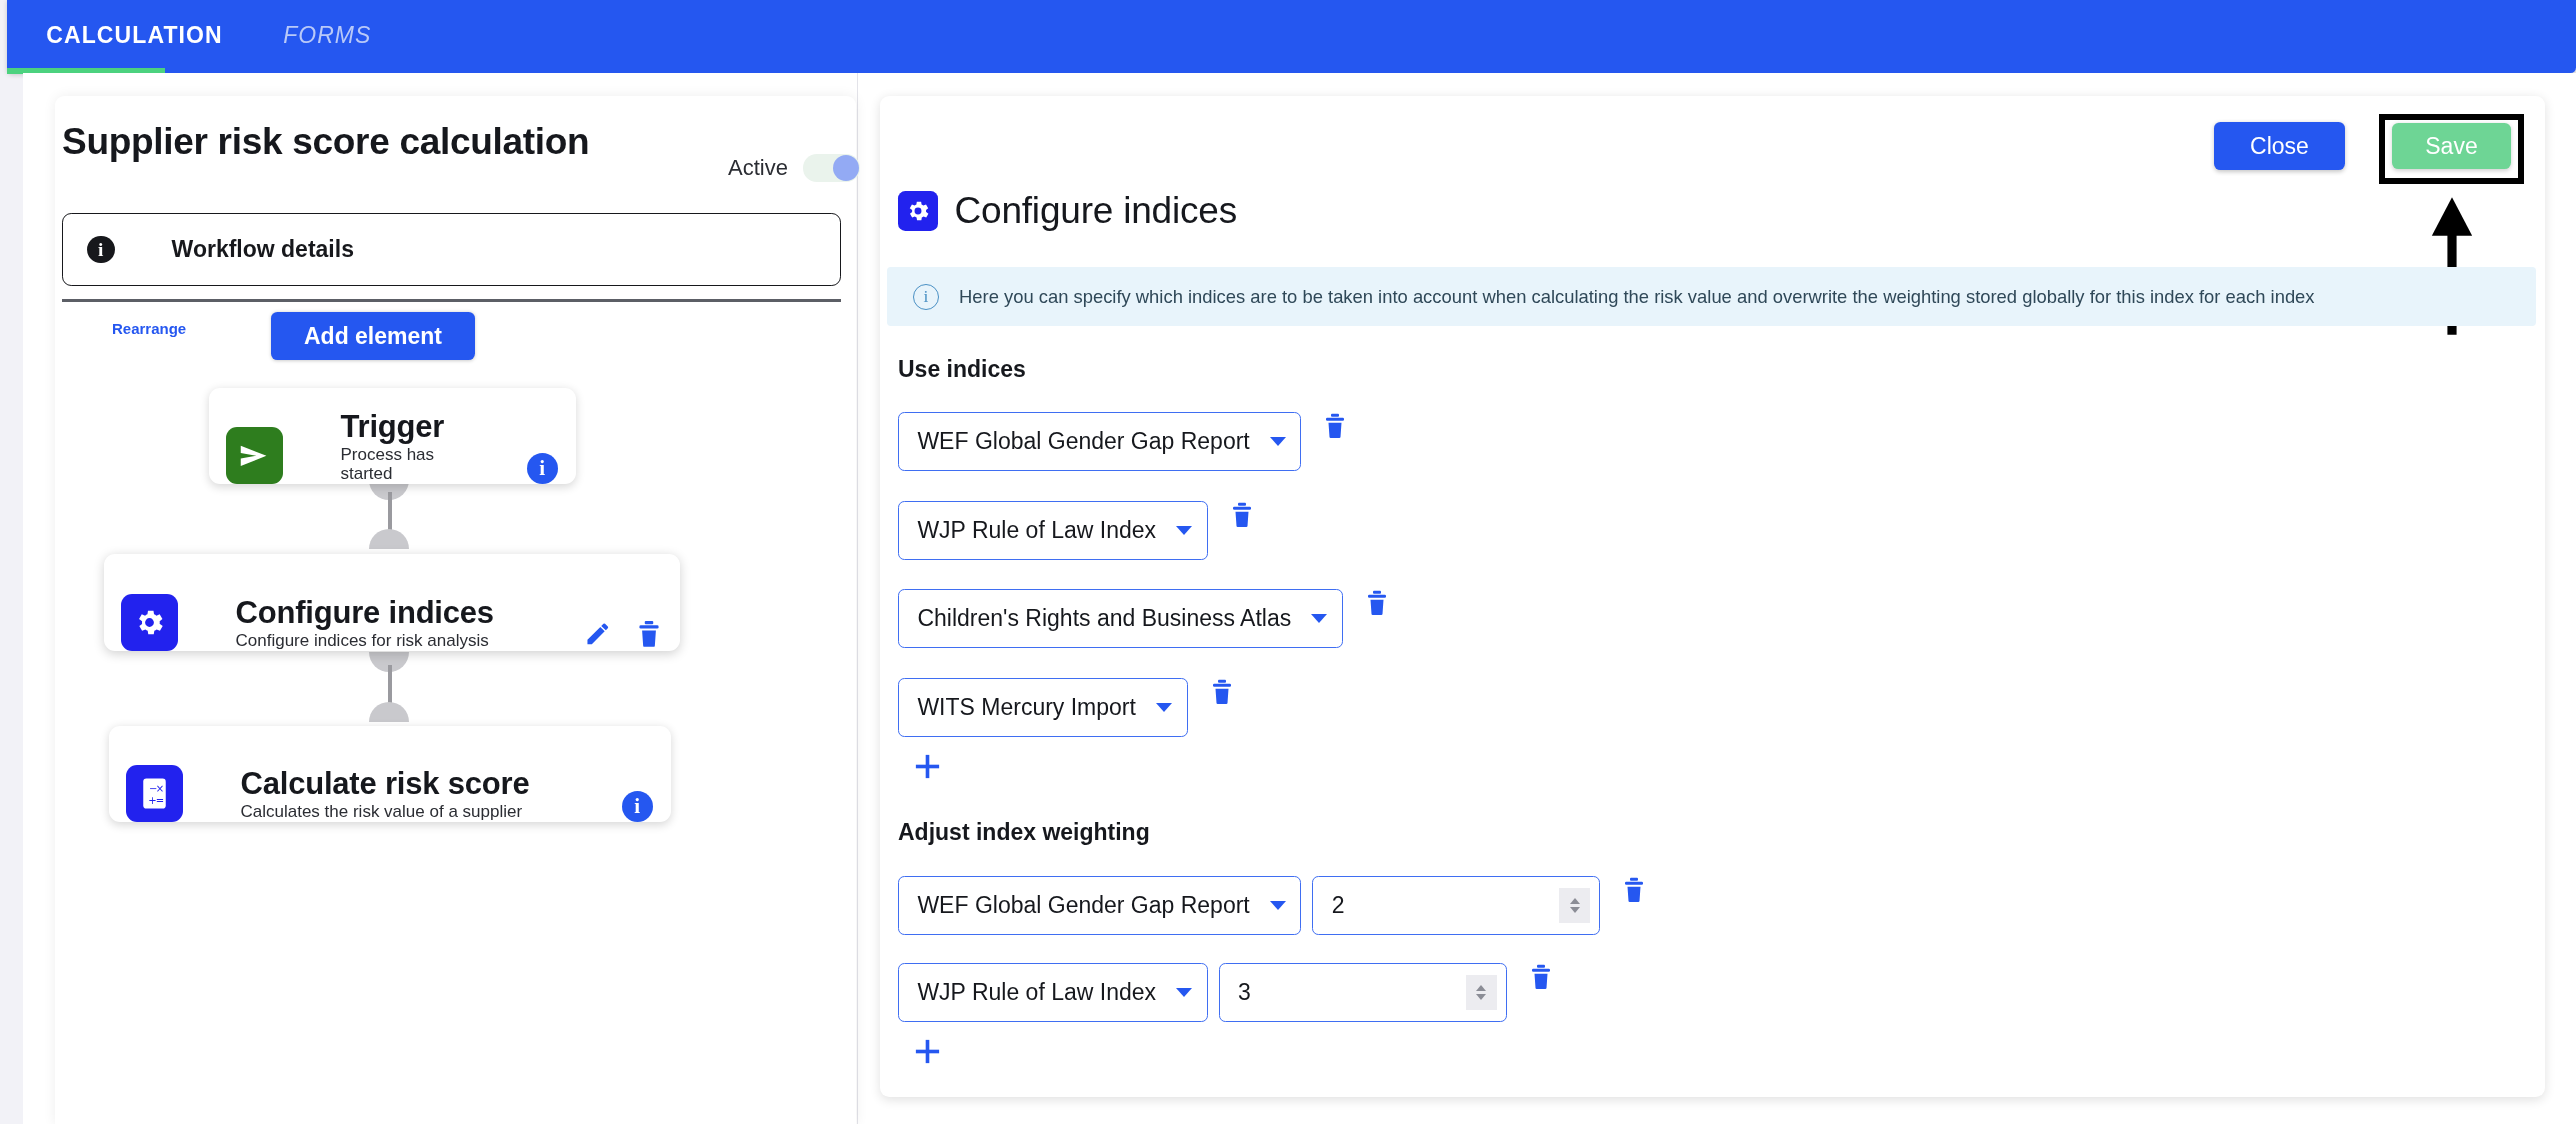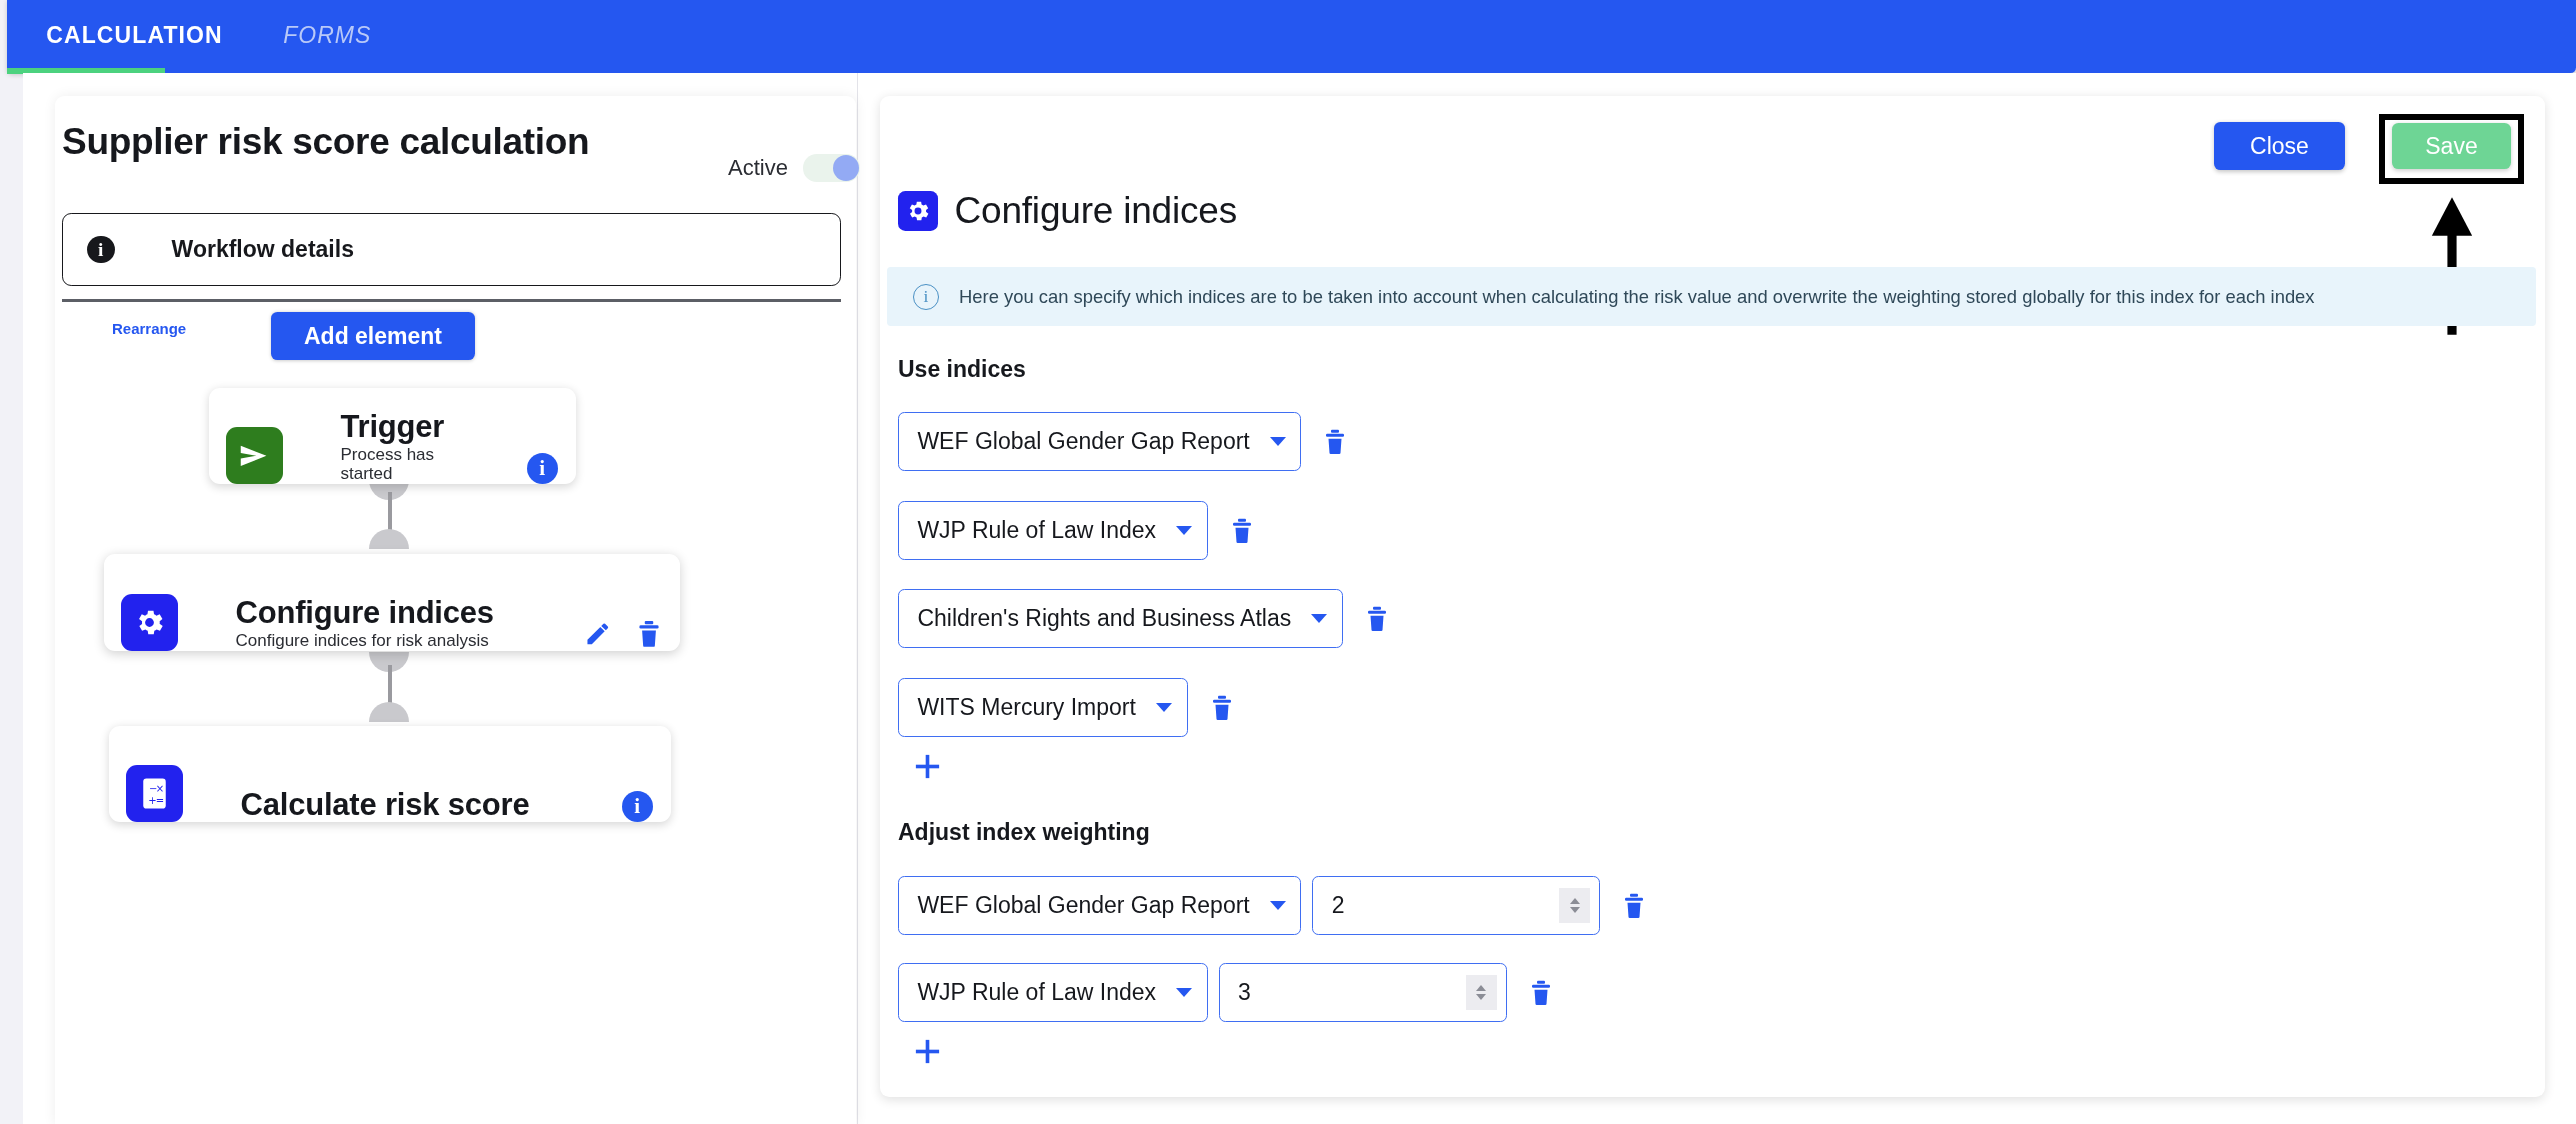--- a/index.html
+++ b/index.html
@@ -364,21 +364,21 @@
   }
 
   .section-label {
     position: absolute;
     font-size: 23px;
     font-weight: bold;
     color: #16181d;
   }
 
   
-  .row { position: absolute; display: flex; align-items: center; }
+  .row { position: absolute; display: flex; align-items: flex-start; }
   .select-box {
     height: 59px;
     border: 1.4px solid #3f6ef2;
     border-radius: 6.4px;
     box-sizing: border-box;
     display: flex;
     align-items: center;
     background: #ffffff;
     padding: 0 14.7px 0 18.4px;
     cursor: pointer;
@@ -536,20 +536,21 @@
       <svg width="31" height="35" viewBox="0 0 24 28" aria-hidden="true">
         <rect x="3" y="2" width="18" height="24" rx="2.5" fill="#ffffff"></rect>
         <text x="7.5" y="13" font-size="8" font-family="DejaVu Sans, sans-serif" fill="#2222ee">−</text>
         <text x="13" y="12.5" font-size="8" font-family="DejaVu Sans, sans-serif" fill="#2222ee">×</text>
         <text x="7" y="22" font-size="8" font-family="DejaVu Sans, sans-serif" fill="#2222ee">+</text>
         <text x="13" y="22" font-size="8" font-family="DejaVu Sans, sans-serif" fill="#2222ee">=</text>
       </svg>
     </span>
     <span class="node-text">
       <span class="node-title" style="display:block;">Calculate risk score</span>
+      <span class="node-sub" style="display:block;">Calculates the risk value of a supplier</span>
     </span>
     <span class="node-actions">
       <span class="info-badge">i</span>
     </span>
   </div>
 
   <div class="right-card"></div>
 
   <button class="close-btn">Close</button>
   <div class="save-highlight"></div>

